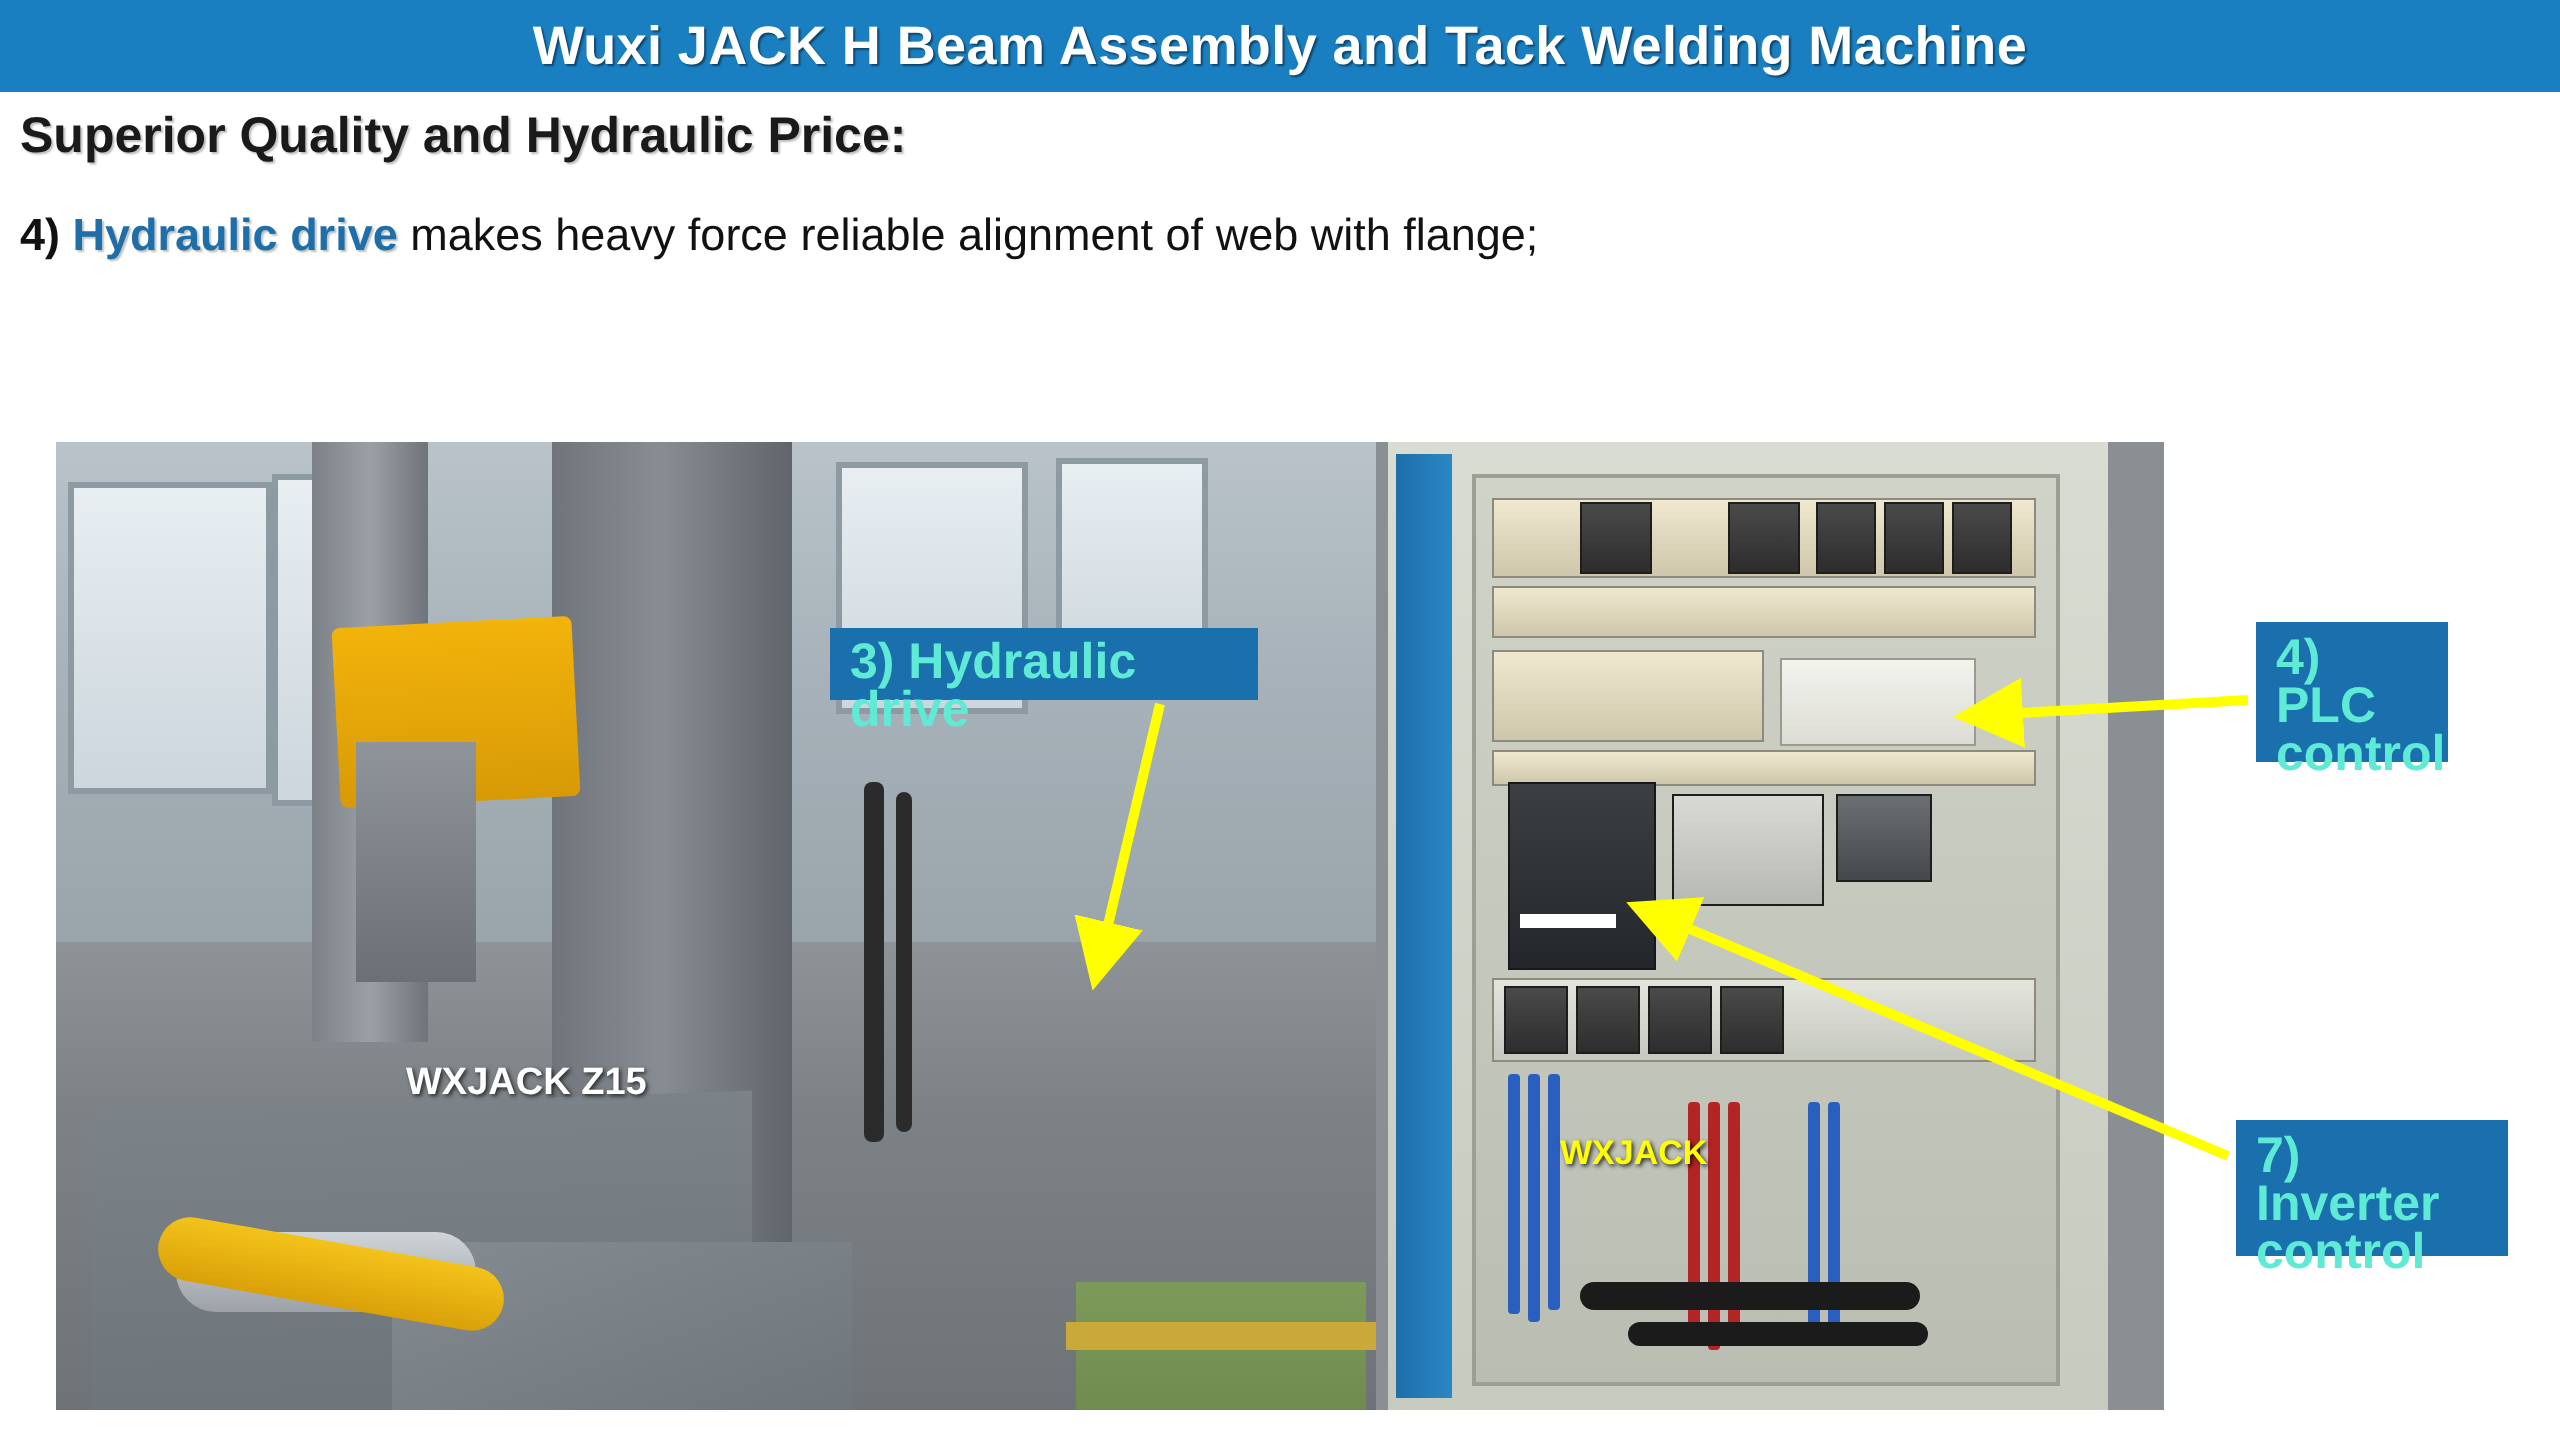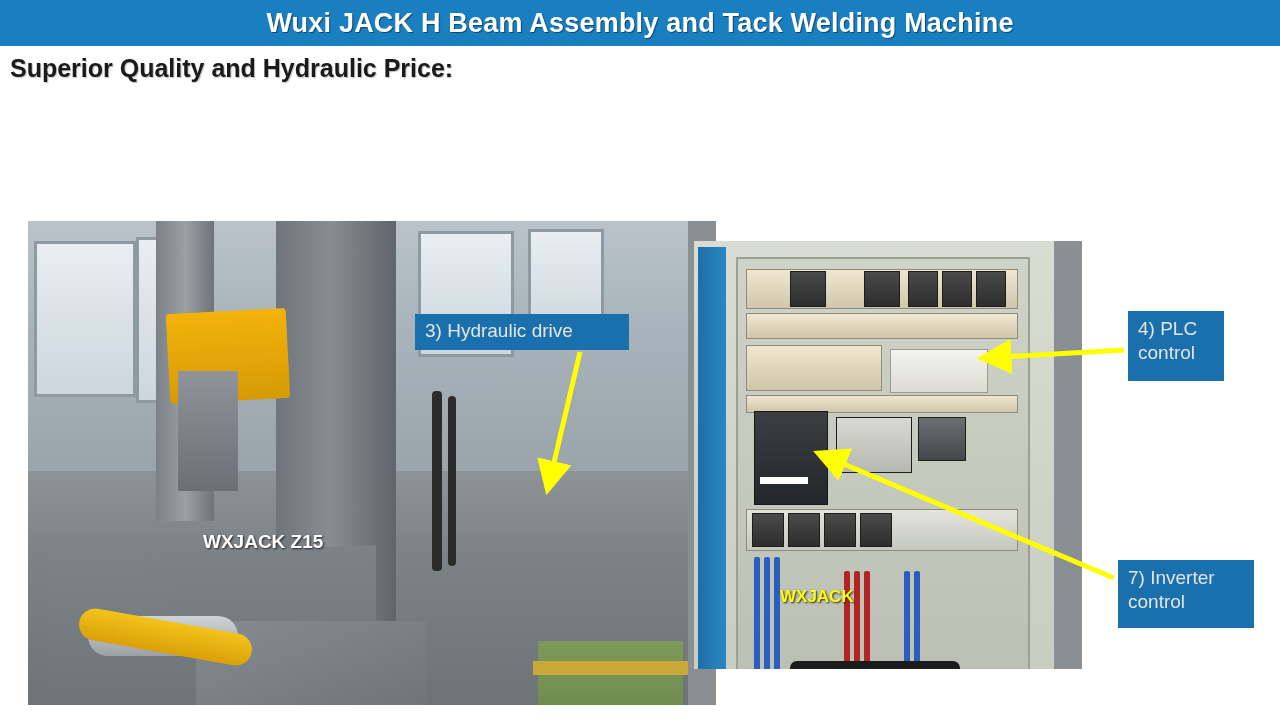--- a/index.html
+++ b/index.html
@@ -81,22 +81,21 @@
   .photo-left {
     left: 28px;
     top: 221px;
     width: 660px;
     height: 484px;
   }
   .photo-right {
     left: 694px;
     top: 221px;
     width: 360px;
-    height: 428px;
-    margin-top: 20px;
+    height: 484px;
   }
 
   
   .l-sky {
     position: absolute; left: 0; top: 0; width: 660px; height: 250px;
     background: linear-gradient(180deg,#b9c3c9 0%, #a7b2ba 45%, #9aa4ab 100%);
   }
   .l-window {
     position: absolute;
     background: linear-gradient(180deg,#e8eef2,#ccd6dc);
@@ -215,23 +214,23 @@
     color: #ffff00;
     font-size: 17px;
     font-weight: bold;
     text-shadow: 1px 1px 2px rgba(0,0,0,0.8);
   }
 
   
   .callout {
     position: absolute;
     background: #1a6fad;
-    color: #e5e5e5;
-    font-size: 19px;
-    font-weight: normal;
+    color: #5eead4;
+    font-size: 25px;
+    font-weight: bold;
     line-height: 24px;
     padding: 6px 10px;
     box-sizing: border-box;
   }
   .callout-hydraulic {
     left: 415px; top: 314px; width: 214px; height: 36px;
     padding: 5px 10px;
   }
   .callout-plc {
     left: 1128px; top: 311px; width: 96px; height: 70px;
@@ -251,20 +250,23 @@
 </head>
 <body>
 
 <div class="title-bar">
   <div class="title-text">Wuxi JACK H Beam Assembly and Tack Welding Machine</div>
 </div>
 
 <div class="headline">Superior Quality and Hydraulic Price:</div>
 
 <div class="bullets">
+  <div class="bullet">
+    <span class="num">4)</span><span>&nbsp;</span><span class="kw">Hydraulic drive</span><span class="rest"> makes heavy force reliable alignment of web with flange;</span>
+  </div>
 </div>
 
 <div class="photo photo-left">
   <div class="l-sky"></div>
   <div class="l-window" style="left:6px; top:20px; width:96px; height:150px;"></div>
   <div class="l-window" style="left:108px; top:16px; width:34px; height:160px;"></div>
   <div class="l-window" style="left:390px; top:10px; width:90px; height:120px;"></div>
   <div class="l-window" style="left:500px; top:8px; width:70px; height:105px;"></div>
   <div class="l-floor"></div>
   <div class="l-column2"></div>

